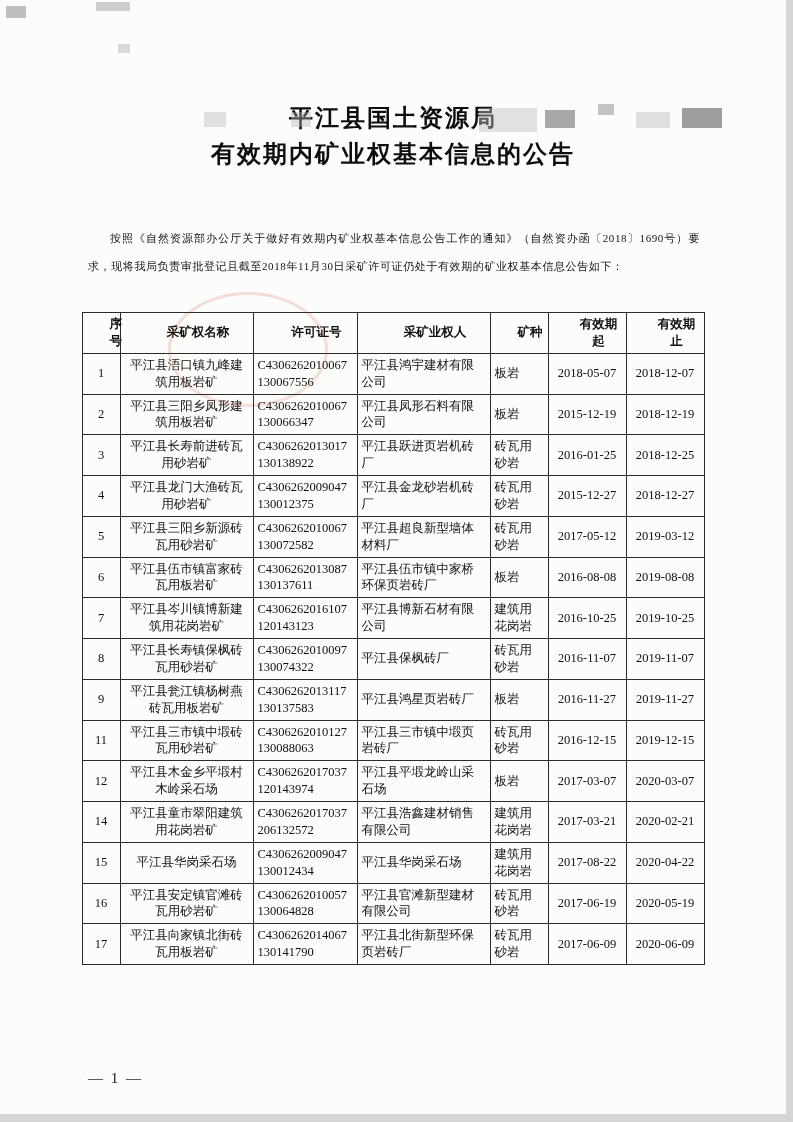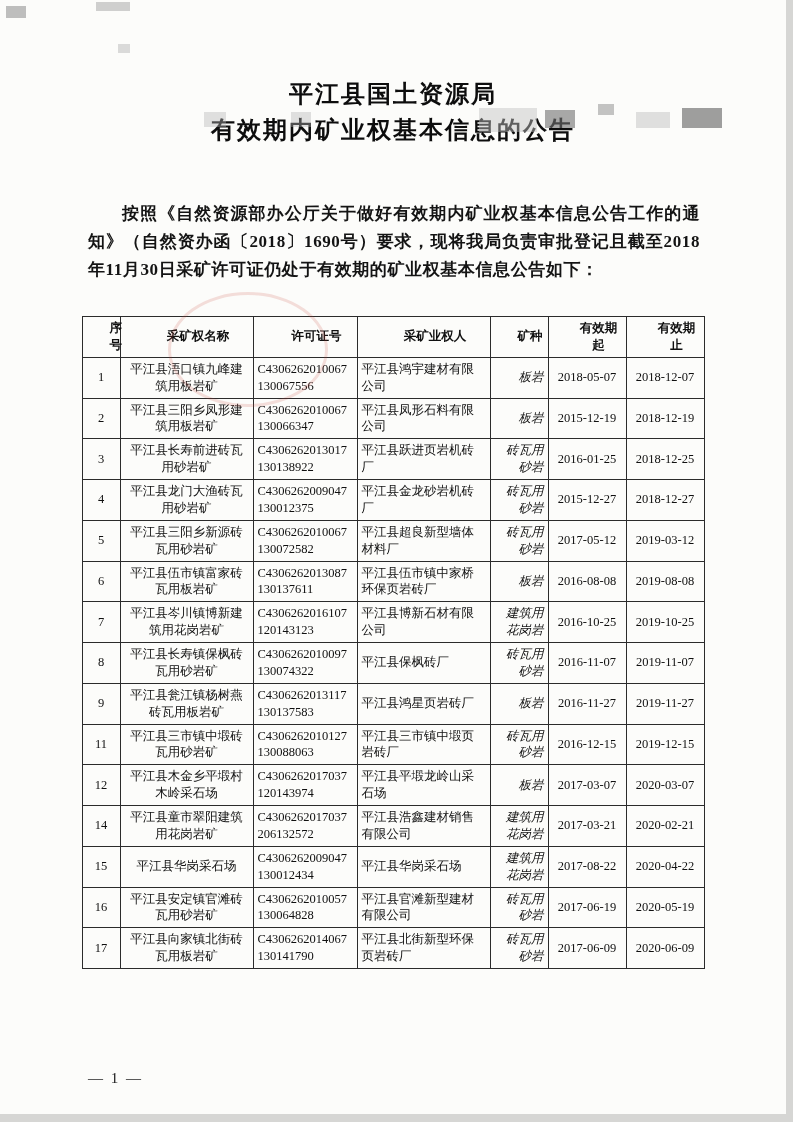--- a/index.html
+++ b/index.html
@@ -27,34 +27,33 @@
   .a7 { left:545px;top:110px; width:30px; height:18px; background:#6f6f6f; opacity:.6; }
   .a8 { left:598px;top:104px; width:16px; height:11px; background:#8a8a8a; opacity:.5; }
   .a9 { left:636px;top:112px; width:34px; height:16px; background:#bdbdbd; opacity:.45; }
   .a10{ left:682px;top:108px; width:40px; height:20px; background:#5f5f5f; opacity:.6; }
   .stamp {
     left:168px; top:292px; width:160px; height:115px;
     border:3px solid rgba(199,62,48,.16);
     border-radius:50%;
   }
 
-  .title-block { margin-top:76px; text-align:center; }
+  .title-block { margin-top:100px; text-align:center; }
   .title-line {
     font-size:24px; font-weight:bold; color:#0d0d0d;
     line-height:36px; letter-spacing:2px;
   }
 
   .intro {
     margin:52px 86px 0 88px;
-    font-size:17px; color:#141414;
+    font-size:11px; color:#141414;
     line-height:28px;
     text-indent:2em;
     text-align:justify;
     letter-spacing:0.6px;
-    font-weight:bold;
   }
 
   table.mining {
     margin:32px auto 0 auto;
     width:622px;
     border-collapse:collapse;
     table-layout:fixed;
     font-size:12.5px;
     color:#101010;
   }
@@ -76,21 +75,21 @@
   col.w-seq    { width:38px; }
   col.w-name   { width:133px; }
   col.w-lic    { width:104px; }
   col.w-holder { width:133px; }
   col.w-min    { width:58px; }
   col.w-date   { width:78px; }
   .c-seq   { text-align:center; }
   .c-name  { text-align:center; }
   .c-lic   { text-align:left; font-family:"Liberation Serif","DejaVu Serif",serif;margin-top:18px; }
   .c-holder{ text-align:left; }
-  .c-min   { text-align:right;font-style:italic; }
+  .c-min   { text-align:left; }
   .c-date  { text-align:center; }
 
   .page-number {
     position:absolute; left:88px; top:1070px;
     font-size:15px; color:#1a1a1a; letter-spacing:2px;
   }
 </style>
 </head>
 <body>
 

